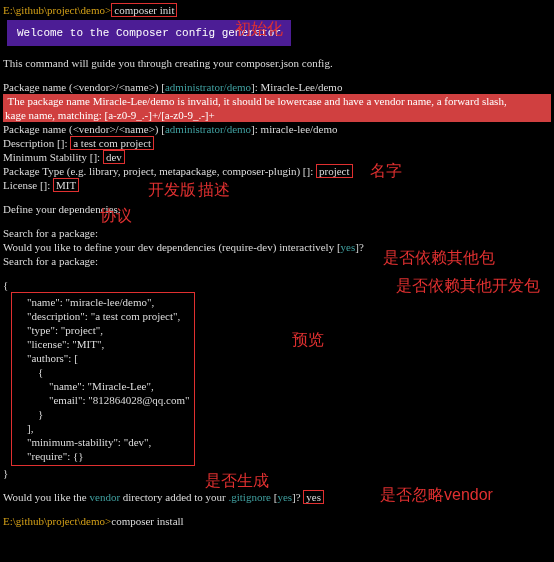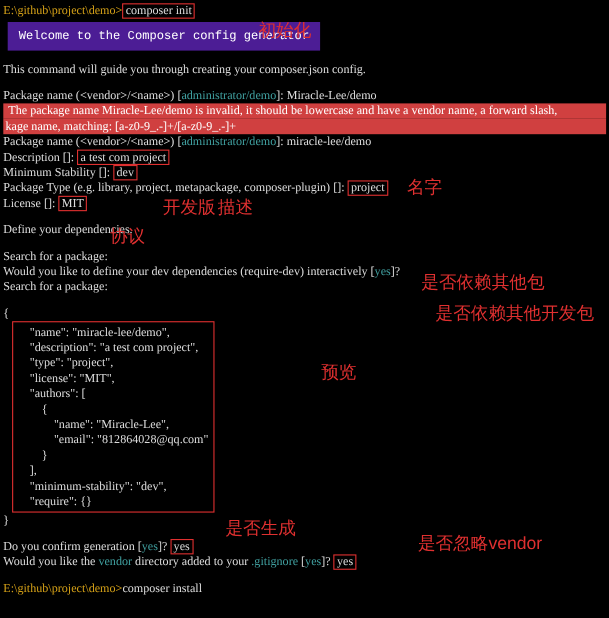--- a/index.html
+++ b/index.html
@@ -103,21 +103,20 @@
 <div class="line white">            "name": "Miracle-Lee",</div>
 <div class="line white">            "email": "812864028@qq.com"</div>
 <div class="line white">        }</div>
 <div class="line white">    ],</div>
 <div class="line white">    "minimum-stability": "dev",</div>
 <div class="line white">    "require": {}</div>
 </div>
 <div class="line white">}</div>
 
 <div class="spacer"></div>
-<div class="line"><span class="white">Do you confirm generation [</span><span class="teal">yes</span><span class="white">]?</span> <span class="box white">yes</span></div>
 <div class="line"><span class="white">Would you like the </span><span class="teal">vendor</span><span class="white"> directory added to your </span><span class="teal">.gitignore</span><span class="white"> [</span><span class="teal">yes</span><span class="white">]?</span> <span class="box white">yes</span></div>
 
 <div class="spacer"></div>
 <div class="line"><span class="gold">E:\github\project\demo&gt;</span><span class="white">composer install</span></div>
 
 
 
 
 
 </div>

